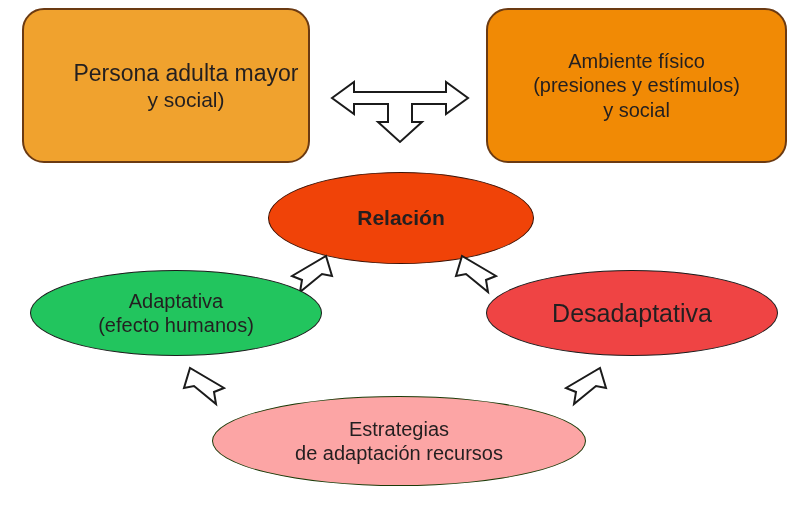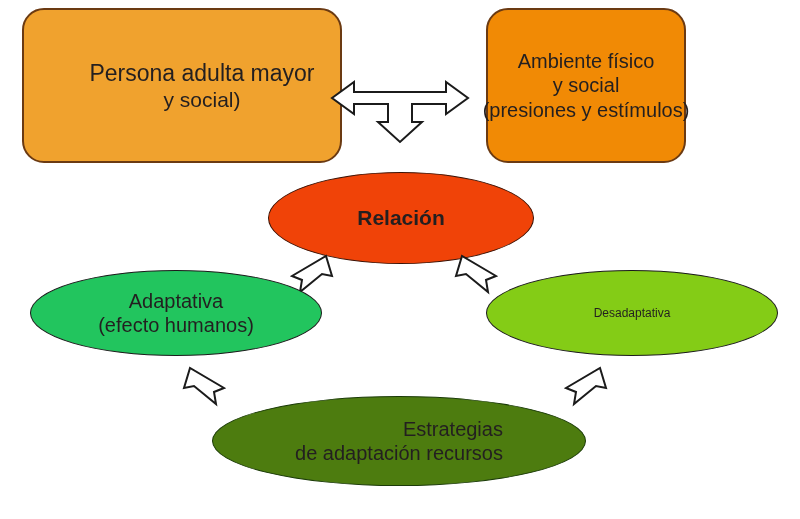--- a/index.html
+++ b/index.html
@@ -35,29 +35,29 @@
     white-space: nowrap;
   }
 
   
   .rrect {
     border-radius: 22px;
     border: 2px solid #6b3a12;
   }
   #box-person {
     left: 22px;  top: 8px;
-    width: 320px; height: 155px;
+    width: 288px; height: 155px;
     background: #f0a22e;
     font-size: 21px;
     padding-left: 40px;
   }
   #box-person .ln.head { font-size: 23px; }
   #box-env {
     left: 486px; top: 8px;
-    width: 200px; height: 155px;
+    width: 301px; height: 155px;
     background: #f18a05;
     font-size: 20px;
   }
 
   
   .ellipse {
     border-radius: 50%;
   }
   #ellipse-relacion {
     left: 268px; top: 172px;
@@ -70,31 +70,30 @@
   #ellipse-adaptativa {
     left: 30px; top: 270px;
     width: 292px; height: 86px;
     background: #22c55e;
     border: 1.6px solid #1b1b1b;
     font-size: 20px;
   }
   #ellipse-desadaptativa {
     left: 486px; top: 270px;
     width: 292px; height: 86px;
-    background: #84cc16;
+    background: #ef4444;
     border: 1.6px solid #1b1b1b;
-    font-size: 12px;
+    font-size: 25px;
   }
   #ellipse-estrategias {
     left: 212px; top: 396px;
     width: 374px; height: 90px;
-    background: #4d7c0f;
+    background: #fca5a5;
     border: 1.5px solid #1b3b08;
     font-size: 20px;
-    text-align: right;
   }
 
   
   .arrow {
     position: absolute;
   }
   .arrow svg { display: block; }
 
   #arrow-tri      { left: 330px; top: 72px;  }
   #arrow-rel-left { left: 288px; top: 250px; }
@@ -110,22 +109,22 @@
   <div class="node rrect" id="box-person">
     <span class="lines">
       <span class="ln head">Persona adulta mayor</span>
       <span class="ln">y social)</span>
     </span>
   </div>
 
   <div class="node rrect" id="box-env">
     <span class="lines">
       <span class="ln">Ambiente físico</span>
+      <span class="ln">(presiones y estímulos)</span>
       <span class="ln">y social</span>
-      <span class="ln">(presiones y estímulos)</span>
     </span>
   </div>
 
   <div class="arrow" id="arrow-tri">
     <svg width="140" height="75" viewBox="0 0 140 75">
       <path d="M 2 26
                L 24 10 L 24 20
                L 116 20 L 116 10
                L 138 26 L 116 42 L 116 32
                L 82 32 L 82 50 L 92 50

